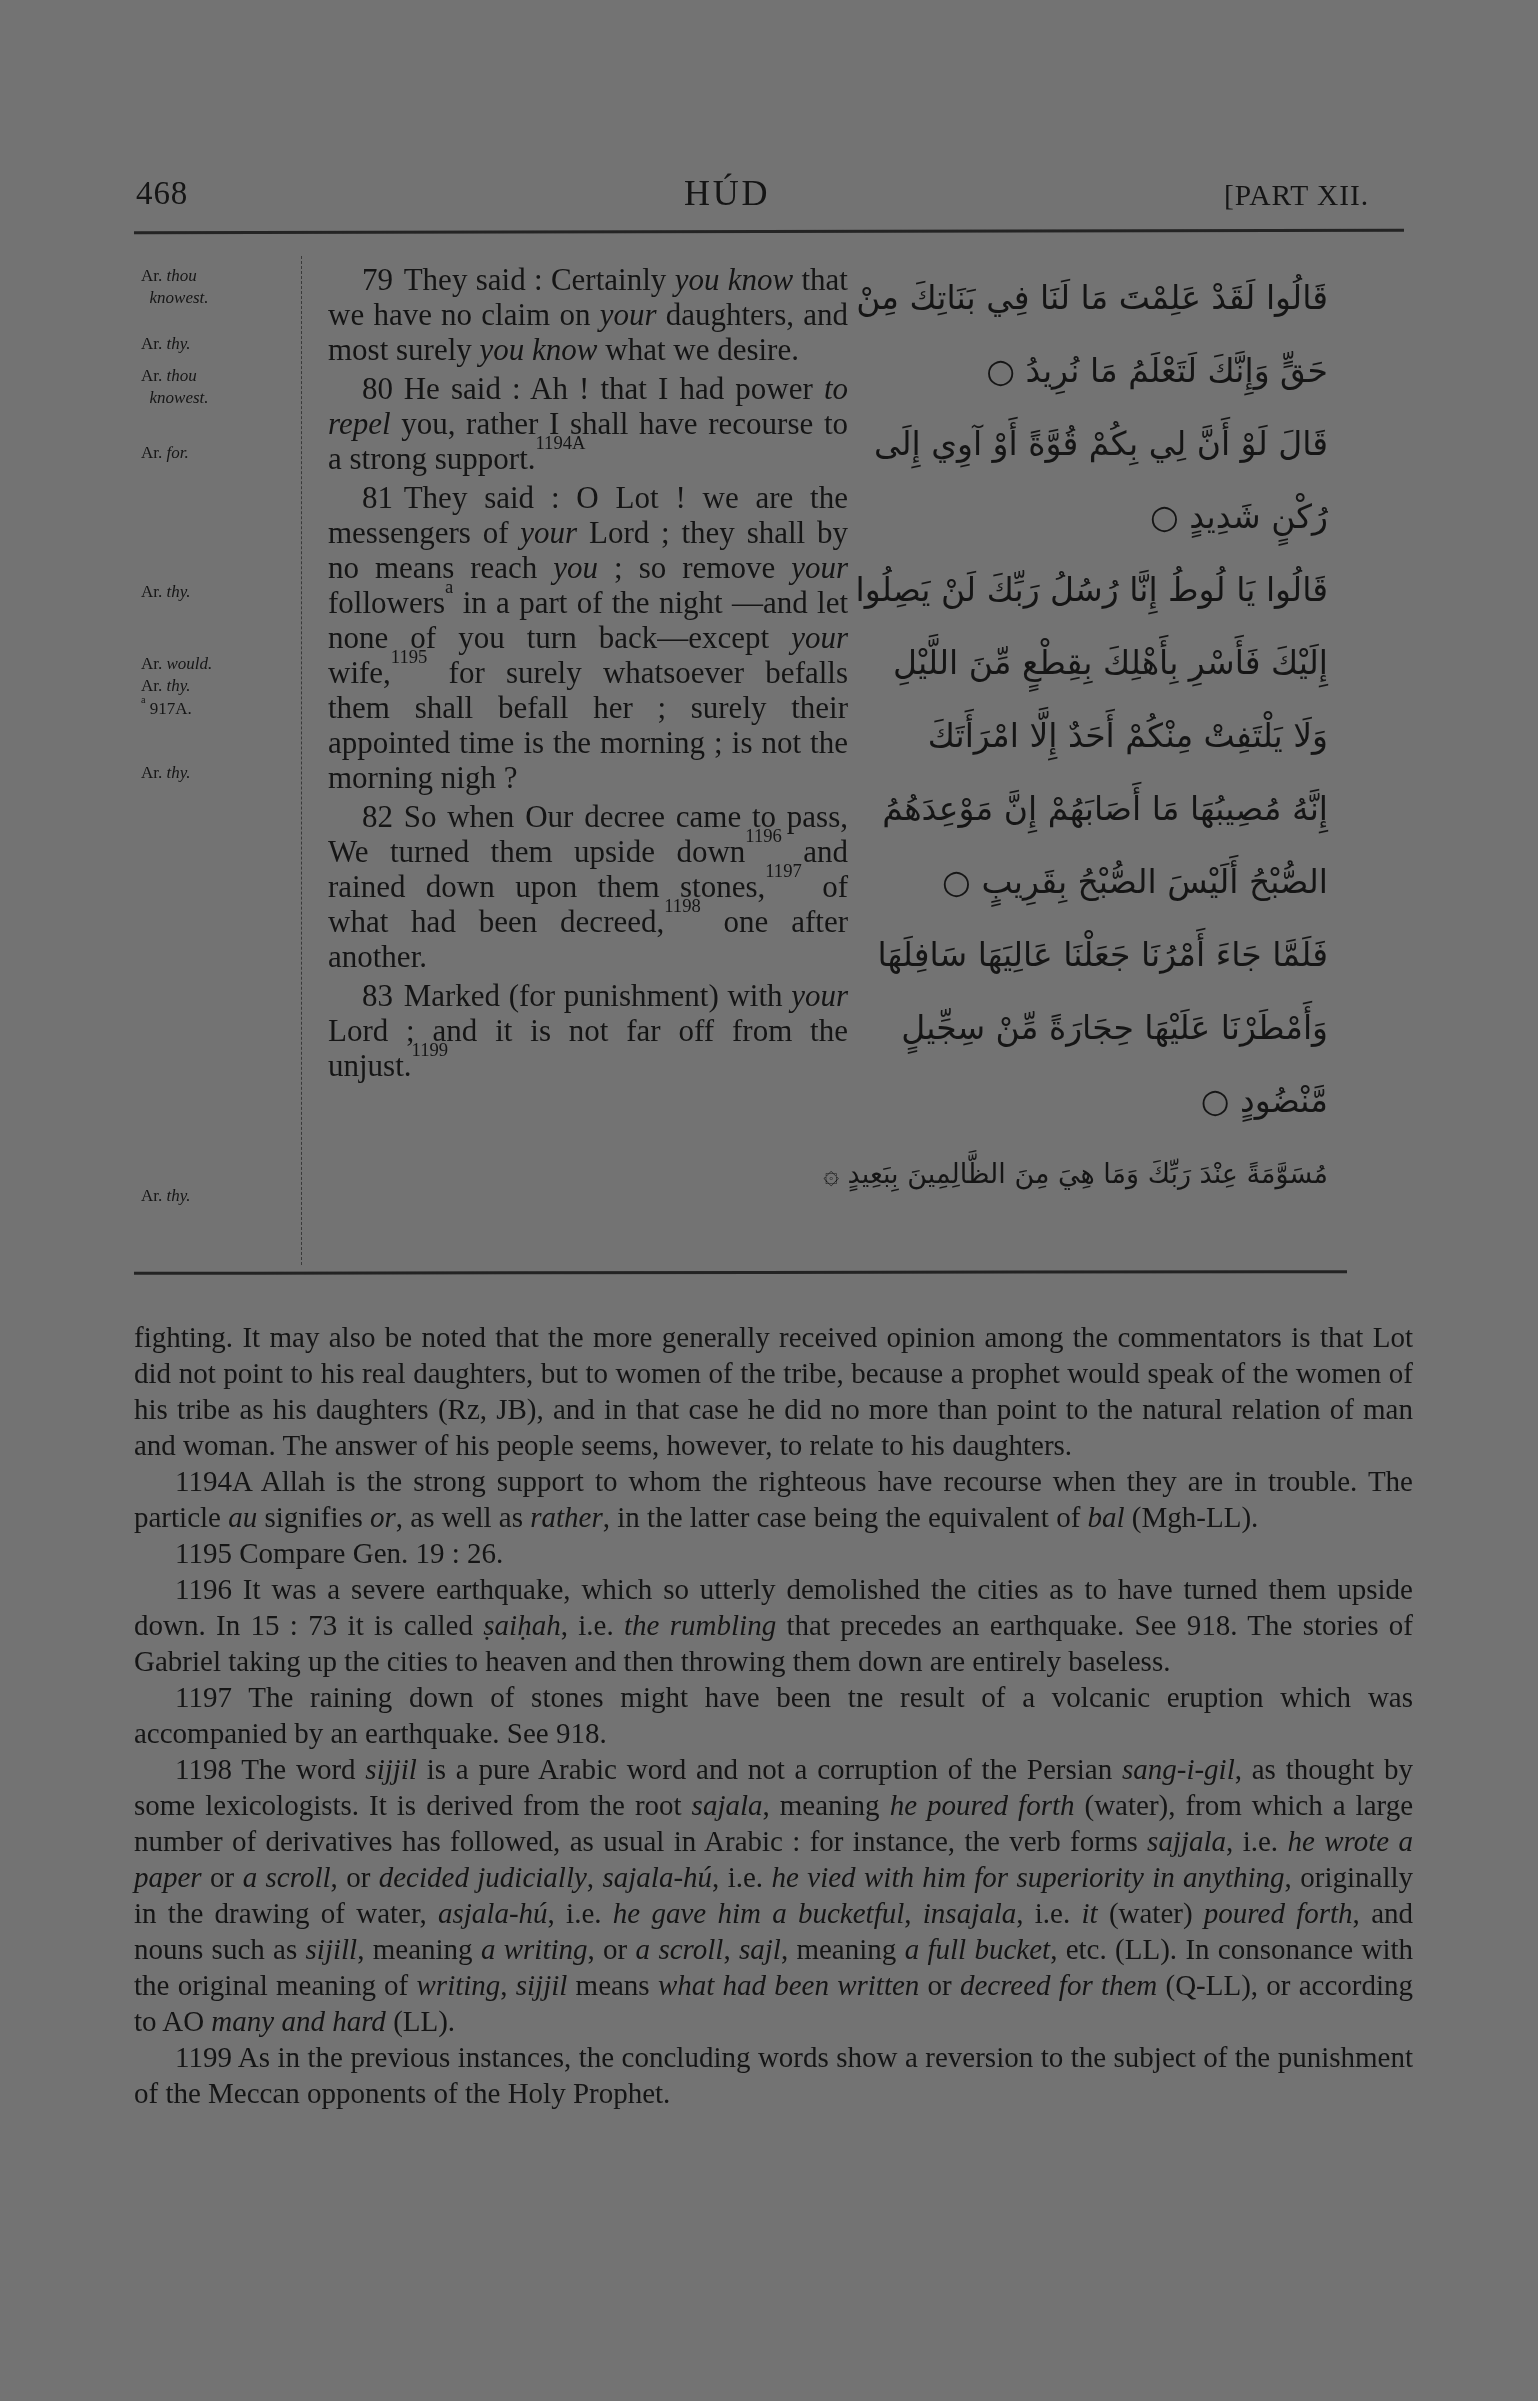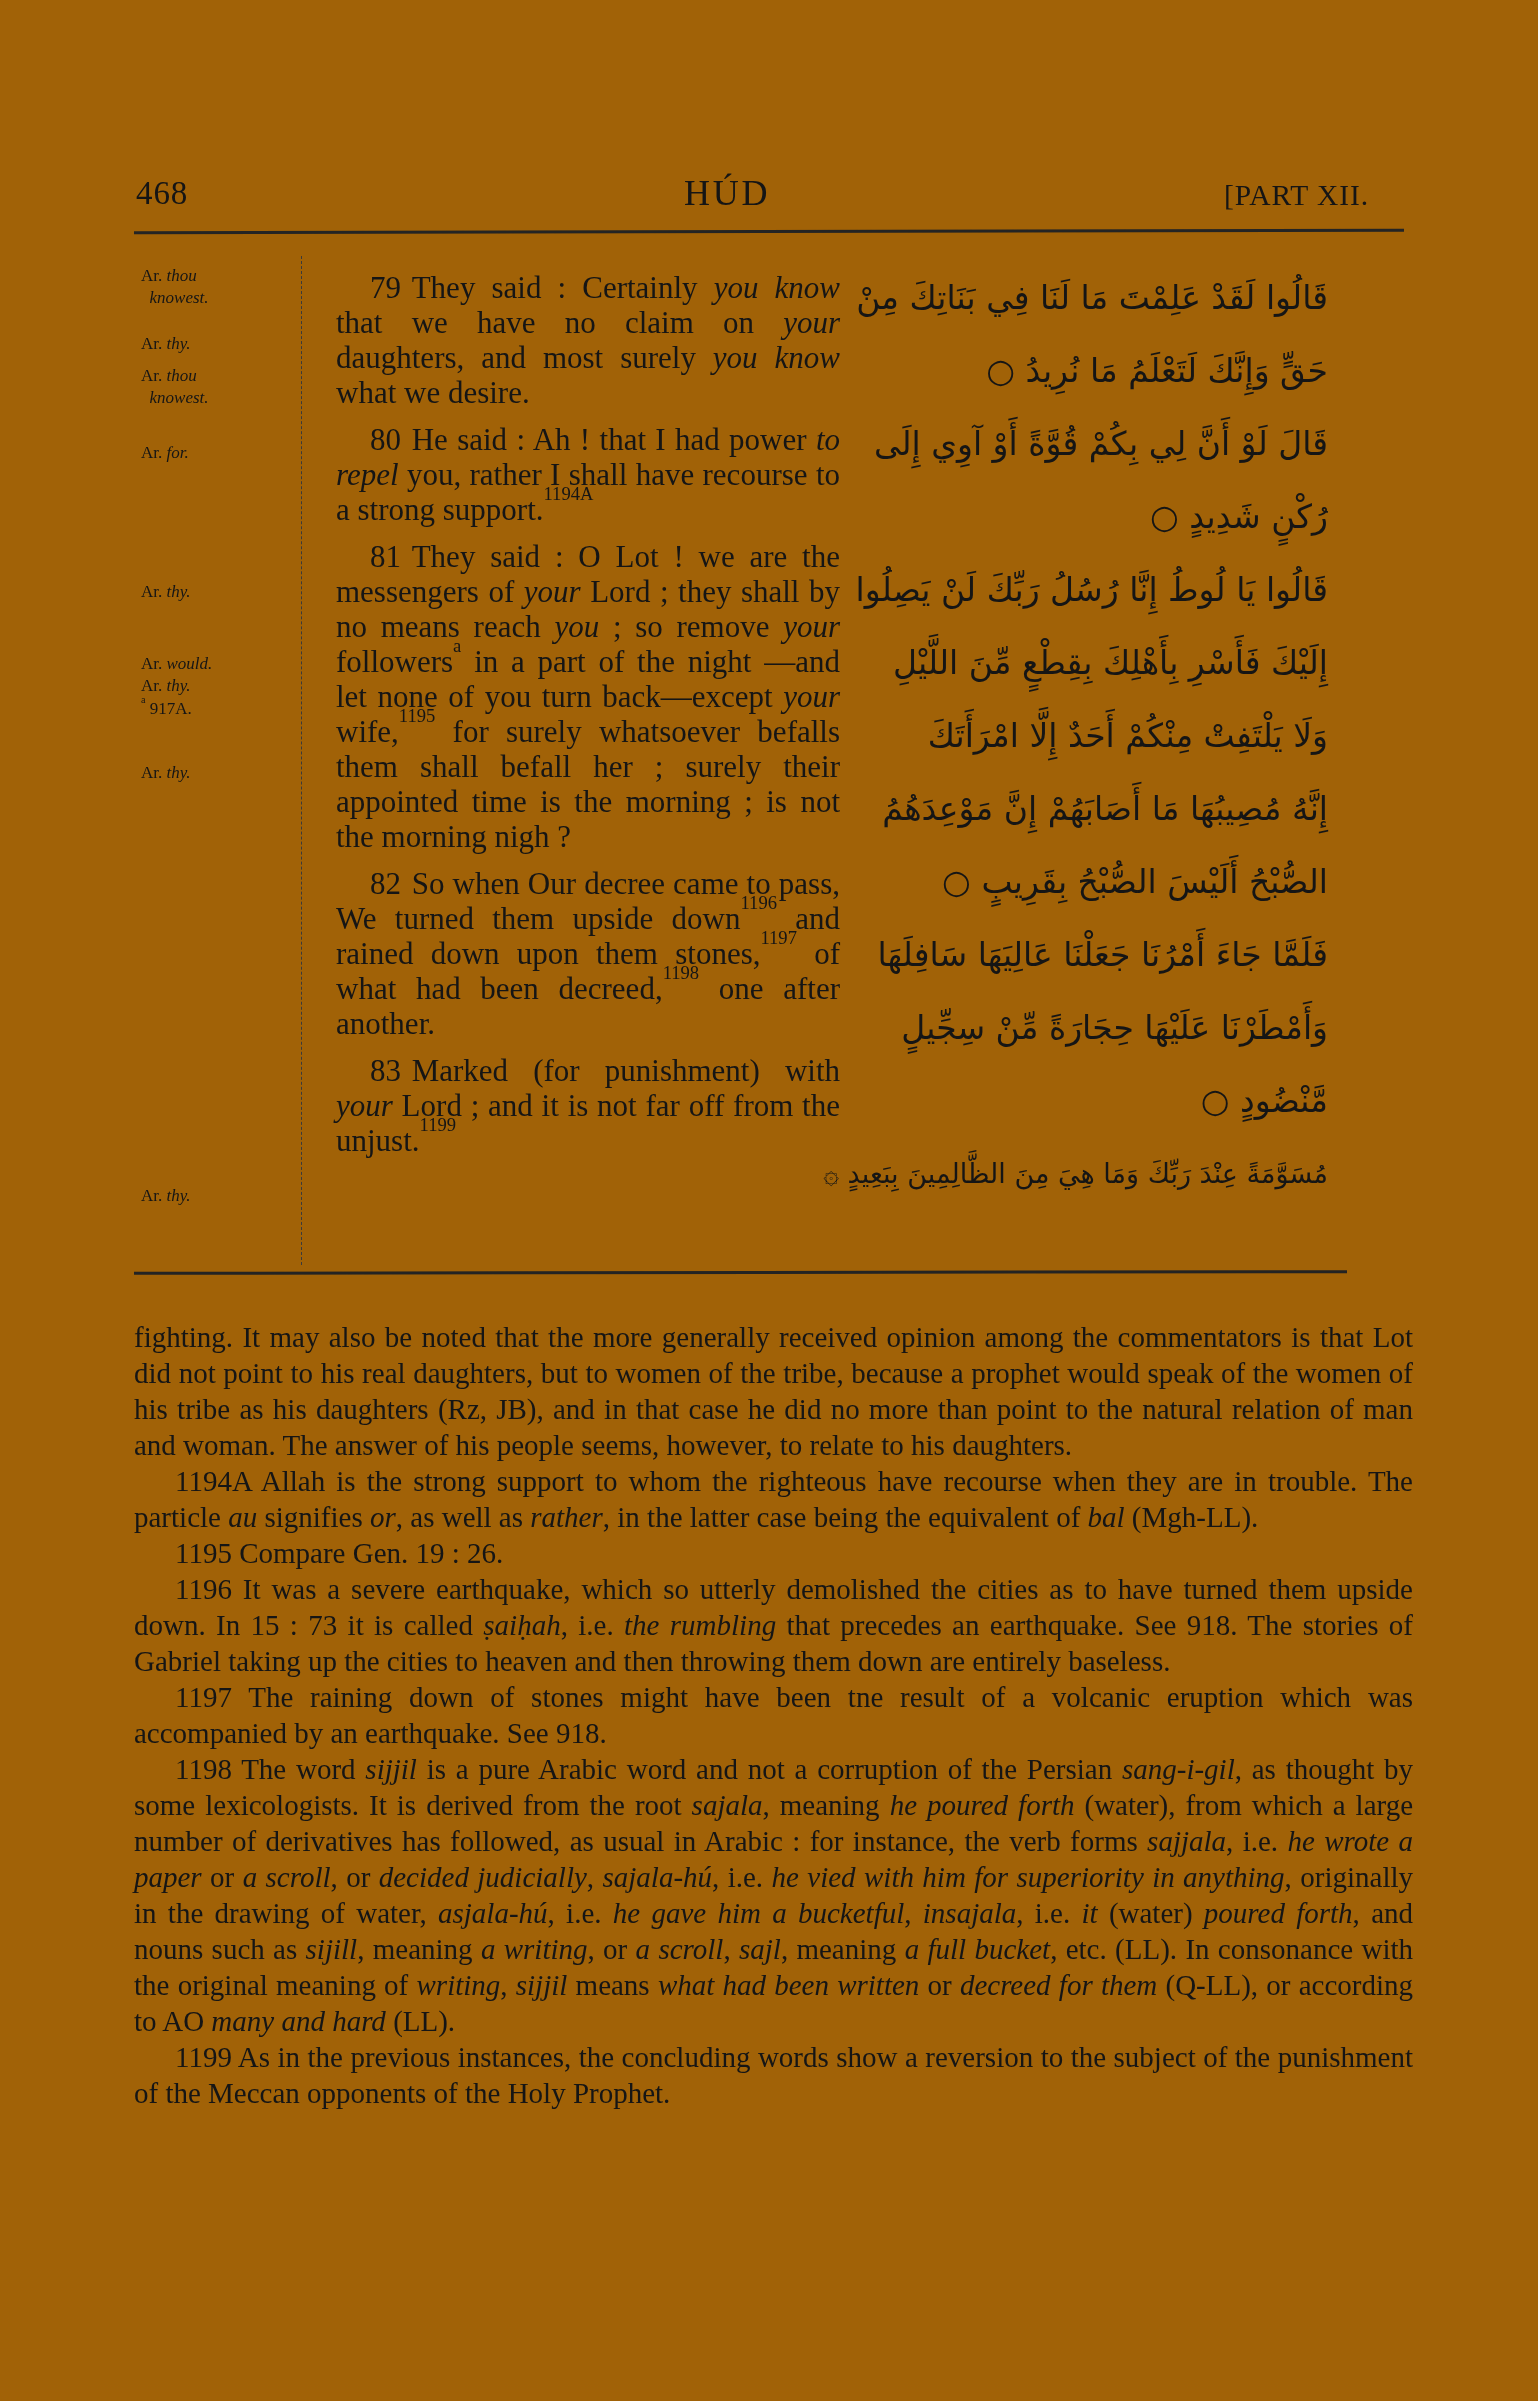--- a/index.html
+++ b/index.html
@@ -1,37 +1,37 @@
 <!DOCTYPE html>
 <html style="font-size:14.3px"><head>
 <meta charset="utf-8">
 <style>
   html,body{margin:0;padding:0;background:#ffffff;}
   .page{
-    position:relative;width:1538px;height:2401px;background:#a16207;
+    position:relative;width:1538px;height:2401px;background:#737373;
     font-family:"Liberation Serif","DejaVu Serif",serif;color:#151515;overflow:hidden;
   }
   
   .hdr-num{position:absolute;left:136px;top:175px;font-size:33px;letter-spacing:0.9px;}
   .hdr-title{position:absolute;left:684px;top:172px;font-size:36px;letter-spacing:2.7px;}
   .hdr-part{position:absolute;left:1224px;top:179px;font-size:29.5px;letter-spacing:0.9px;}
   .top-rule{position:absolute;left:134px;top:230px;width:1270px;height:2.7px;background:#242424;transform:rotate(-0.12deg);}
   
   .mnote{
     position:absolute;left:141px;width:134px;
     font-size:17px;line-height:22.4px;white-space:pre-line;
   }
   
   .v-rule{position:absolute;left:301px;top:256px;height:1009px;border-left:1.8px dashed #3a3a3a;}
   
   .english-col{
     position:absolute;left:324px;top:258px;width:528px;
     font-size:31px;line-height:35px;text-align:justify;
   }
-  .verse{margin:12px;text-indent:34px;}
+  .verse{margin:4px;text-indent:34px;}
   .vnum{padding-right:10.7px;}
   sup{font-size:0.60em;line-height:0;position:relative;top:-0.45em;letter-spacing:0;}
   
   .arabic-col{
     position:absolute;left:861px;top:261px;width:467px;
     direction:rtl;text-align:right;
     font-family:"DejaVu Sans",sans-serif;
   }
   .aline{white-space:nowrap;font-size:33px;line-height:73px;height:73px;}
   .aline.long{font-size:27px;}

